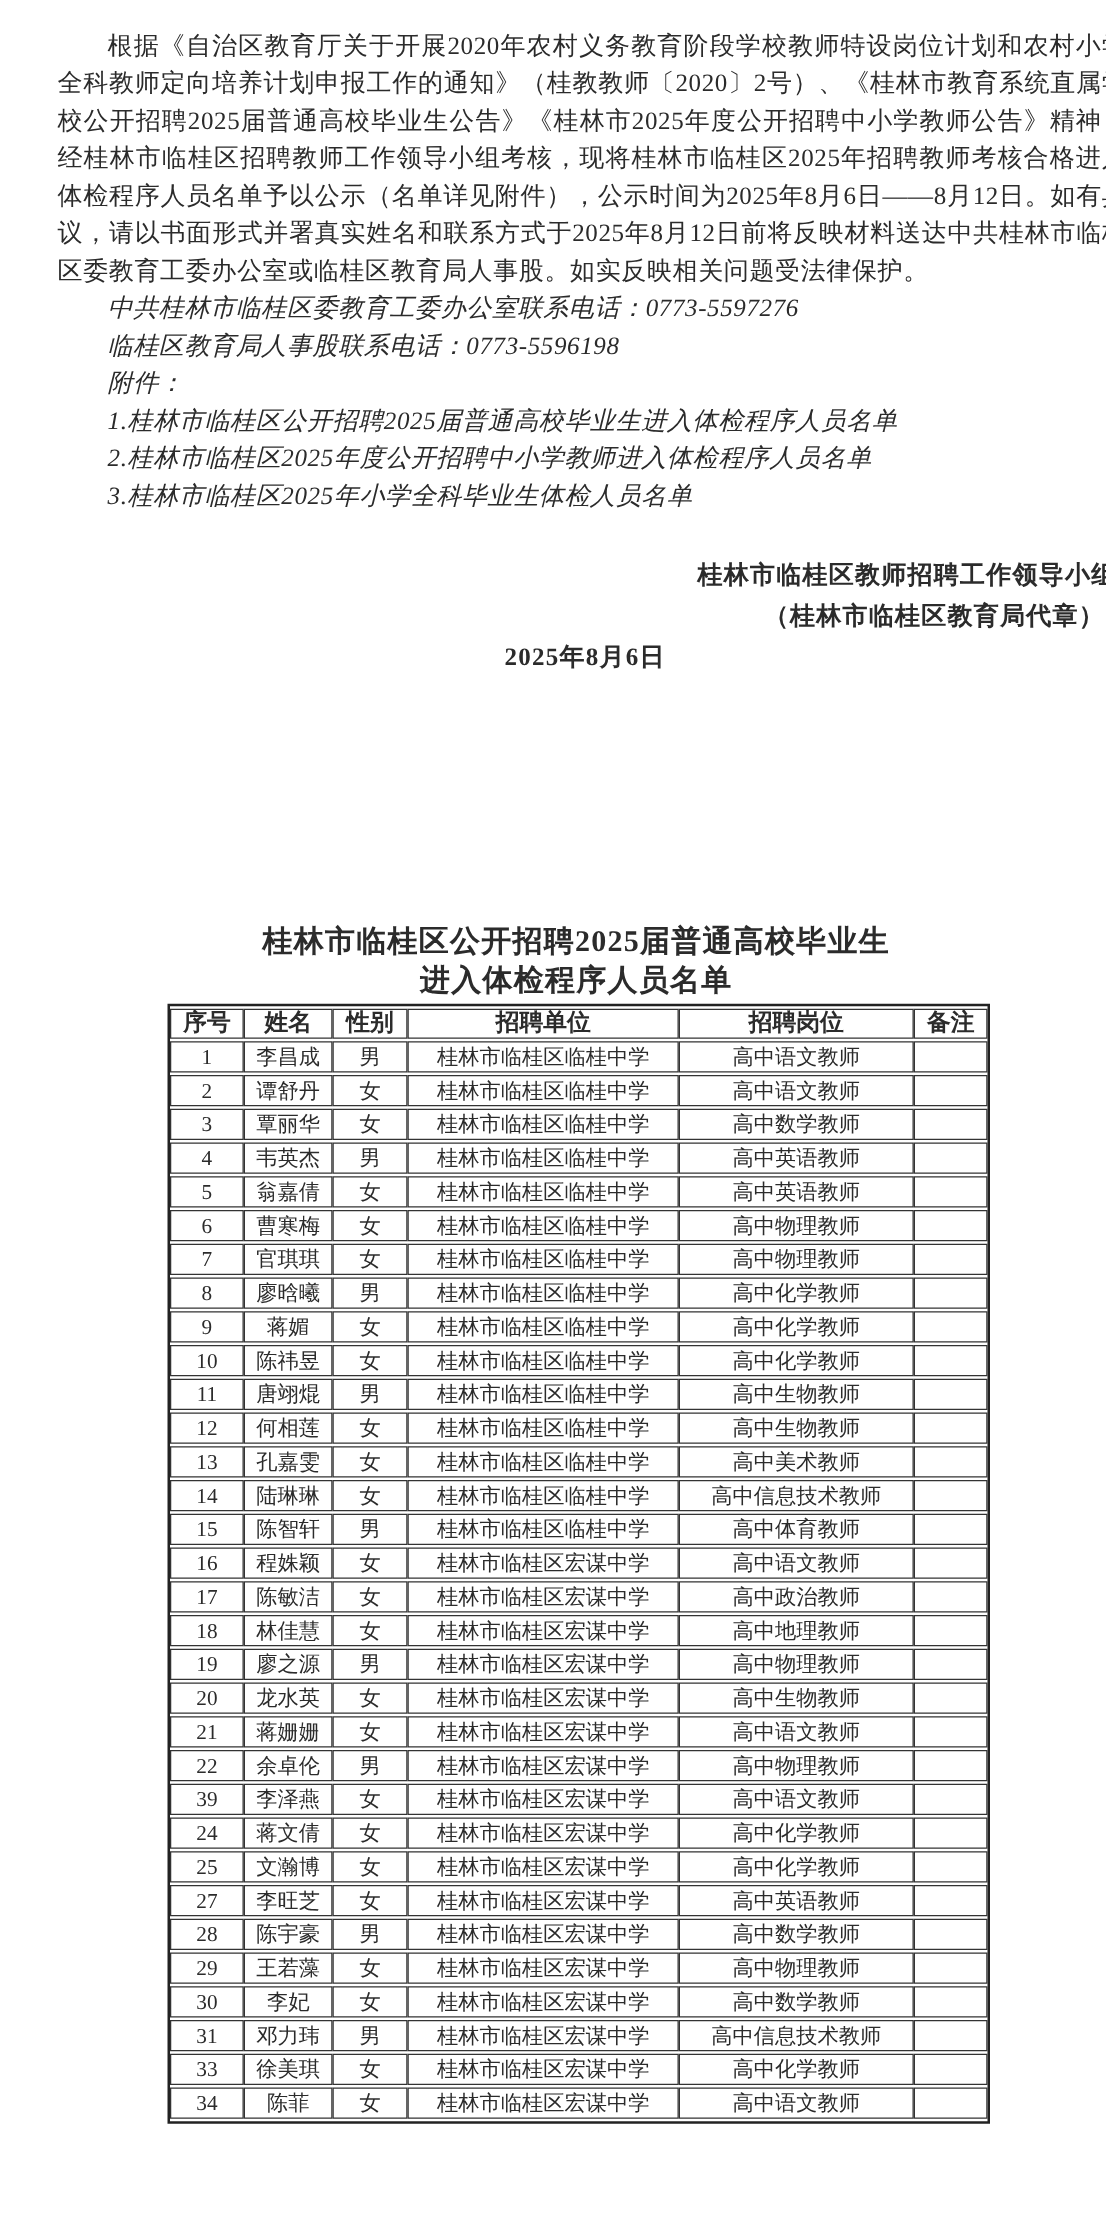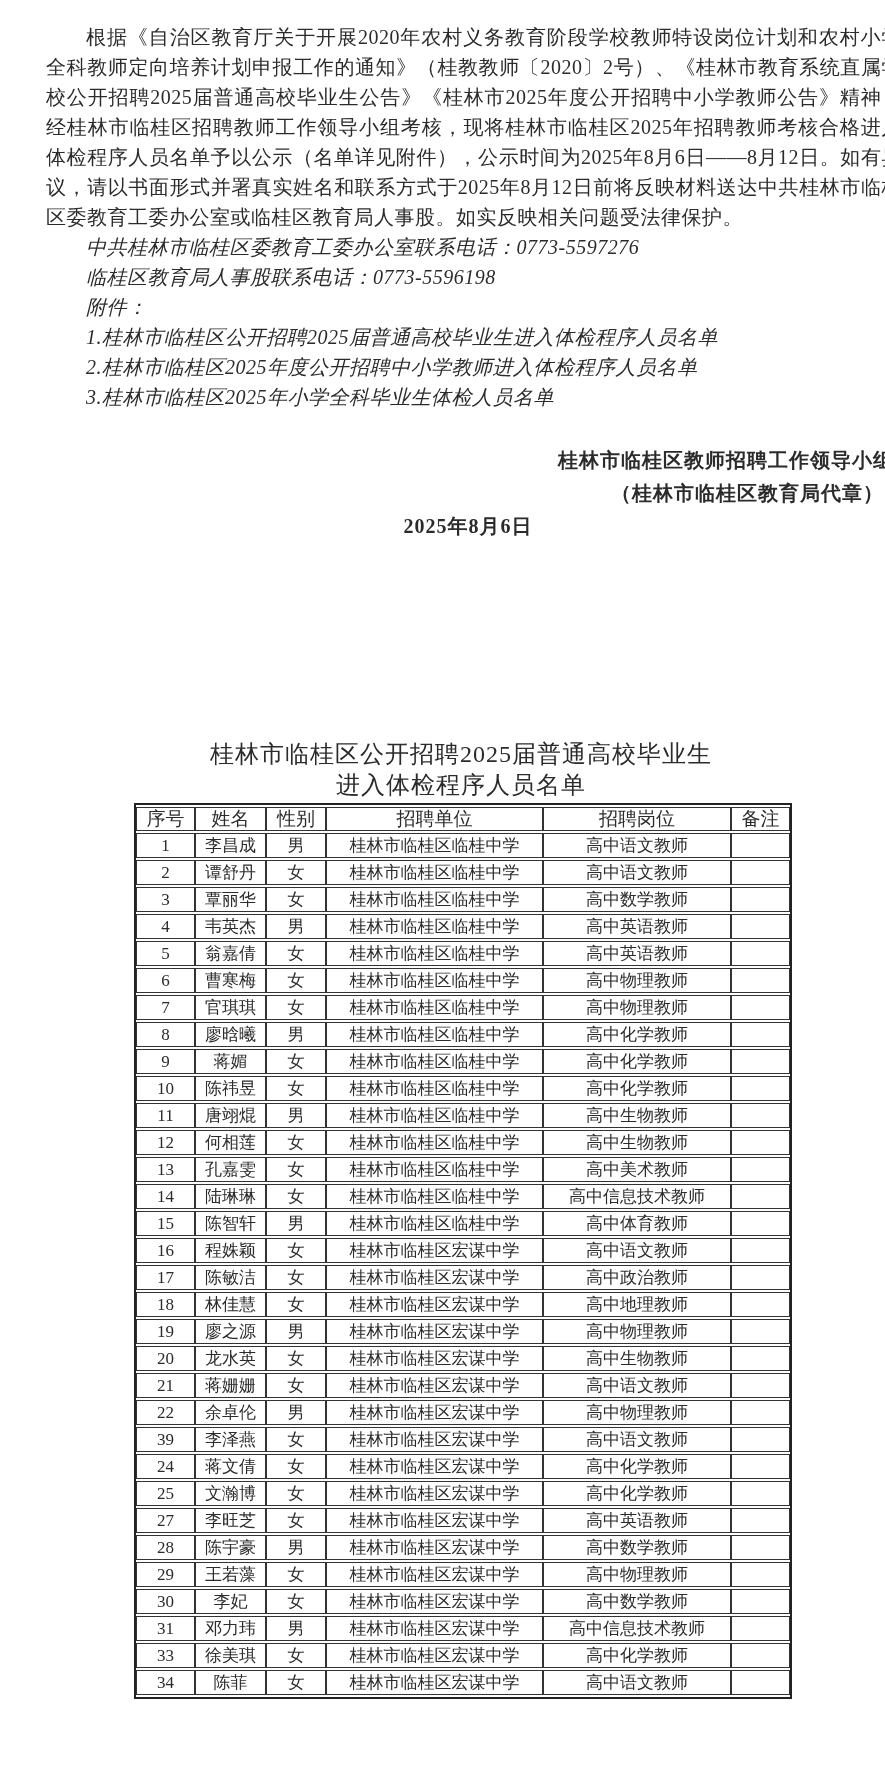--- a/index.html
+++ b/index.html
@@ -51,21 +51,21 @@
   .sig-org  { padding-right: 8px; }
   .sig-seal { padding-right: 18px; }
   .sig-date { padding-right: 12px; text-align: center; }
 
   .table-title {
     margin-top: 196px;
     margin-left: 88px;
     width: 654px;
     text-align: center;
     font-size: 24px;
-    font-weight: normal;
+    font-weight: bold;
     line-height: 31px;
     letter-spacing: 1px;
   }
   table.roster {
     margin-left: 88px;
     margin-top: 2px;
     width: 654px;
     table-layout: fixed;
     border-collapse: separate;
     border-spacing: 0 2px;
@@ -75,21 +75,21 @@
     border: 1px solid #333333;
     padding: 0 2px;
     text-align: center;
     vertical-align: middle;
     overflow: hidden;
     white-space: nowrap;
     box-sizing: border-box;
   }
   table.roster th {
     font-size: 19px;
-    font-weight: normal;
+    font-weight: bold;
     height: 22px;
     line-height: 22px;
   }
   table.roster td {
     font-size: 17px;
     font-weight: normal;
     height: 23px;
     line-height: 23px;
   }
 </style>

